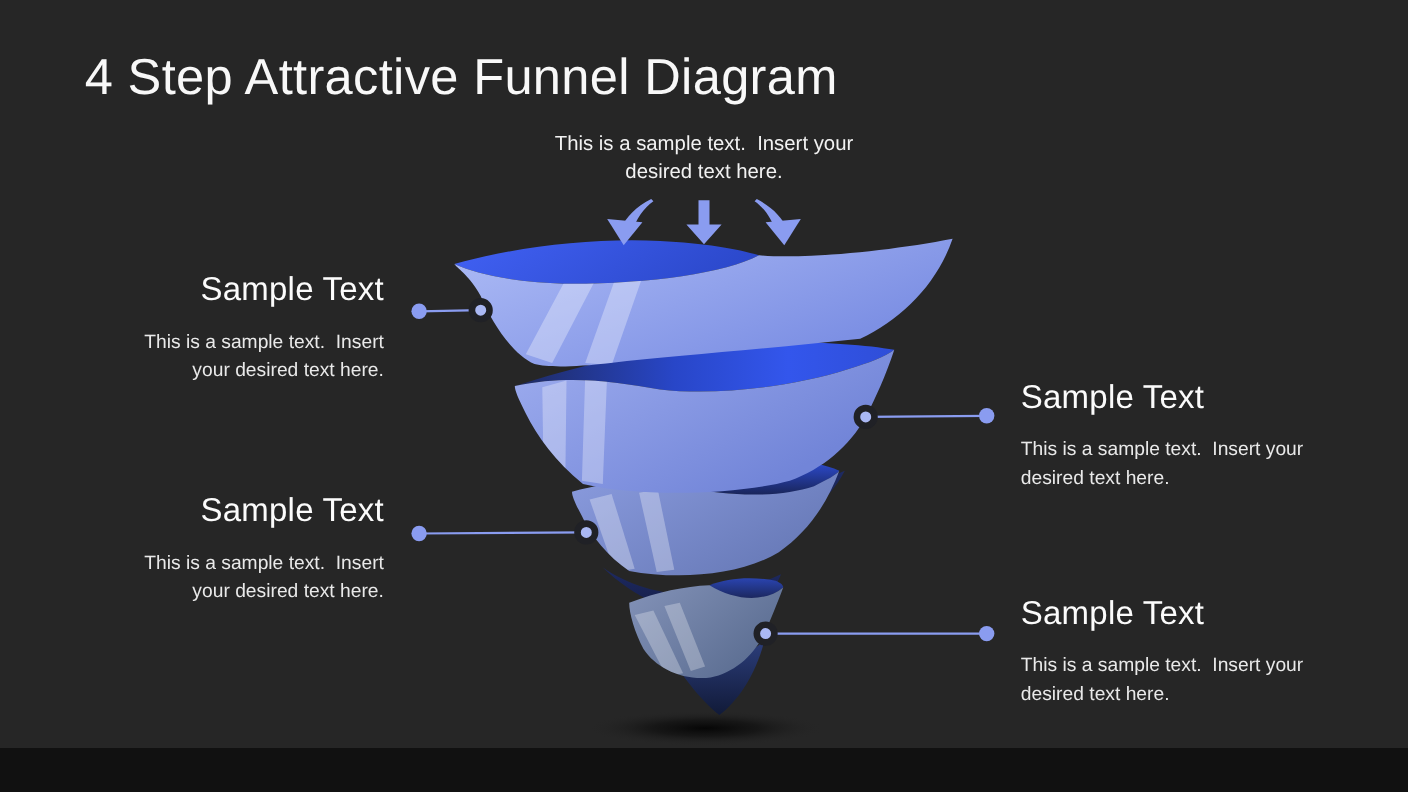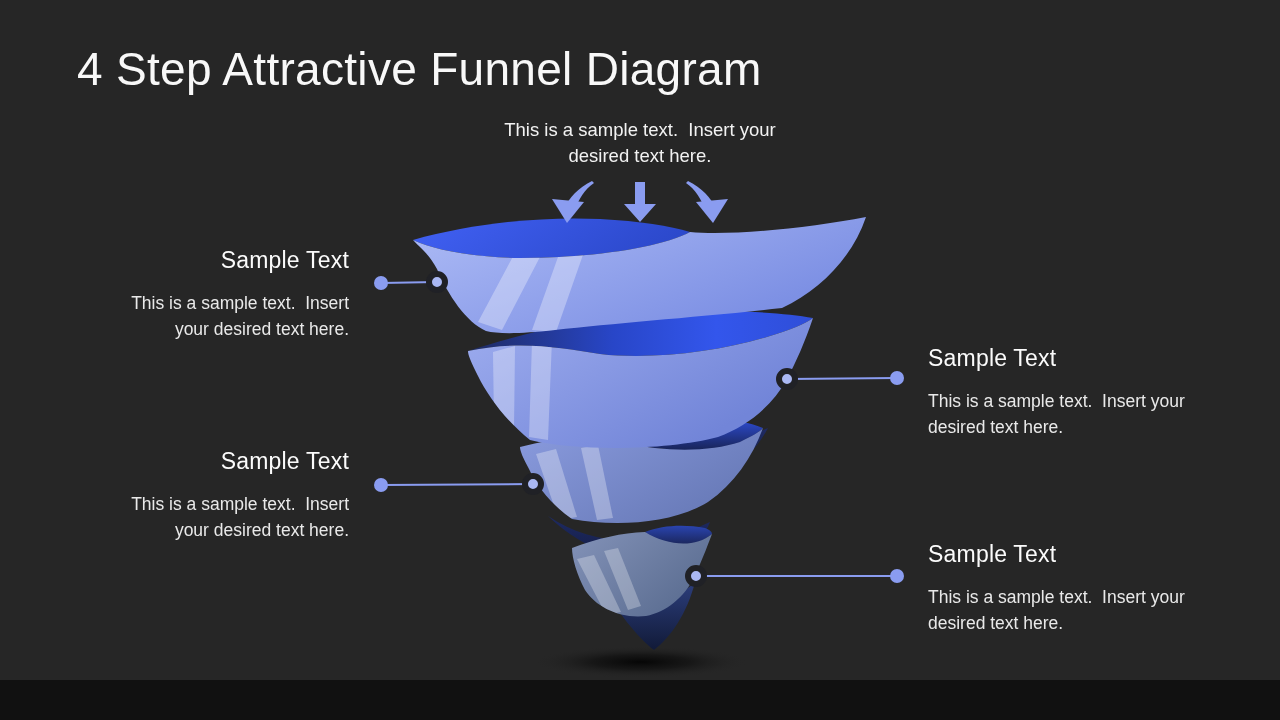--- a/index.html
+++ b/index.html
@@ -12,21 +12,21 @@
     position:absolute;left:77px;top:42px;margin:0;
     font-size:46px;font-weight:400;letter-spacing:.3px;color:#F8F8F8;
   }
   .top-note{
     position:absolute;left:490px;top:117px;width:300px;
     text-align:center;font-size:18.5px;line-height:26px;color:#F2F2F2;
     white-space:pre-wrap;
   }
   .funnel-svg{position:absolute;left:0;top:0;}
   .callout{position:absolute;}
-  .co-title{font-size:23px;color:#FBFBFB;letter-spacing:.2px;}
+  .co-title{font-size:30px;color:#FBFBFB;letter-spacing:.2px;}
   .co-desc{font-size:17.5px;line-height:26px;color:#E9E9E9;margin-top:16px;white-space:pre-wrap;}
   .lt{right:931px;top:247px;width:252px;text-align:right;}
   .lb{right:931px;top:448px;width:252px;text-align:right;}
   .rt{left:928px;top:345px;width:300px;text-align:left;}
   .rb{left:928px;top:541px;width:300px;text-align:left;}
 </style>
 </head>
 <body>
 
 <div class="slide">

